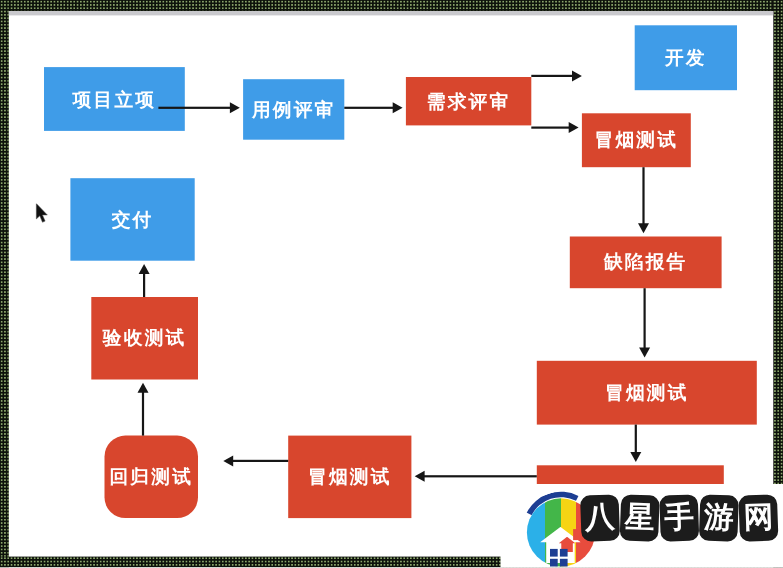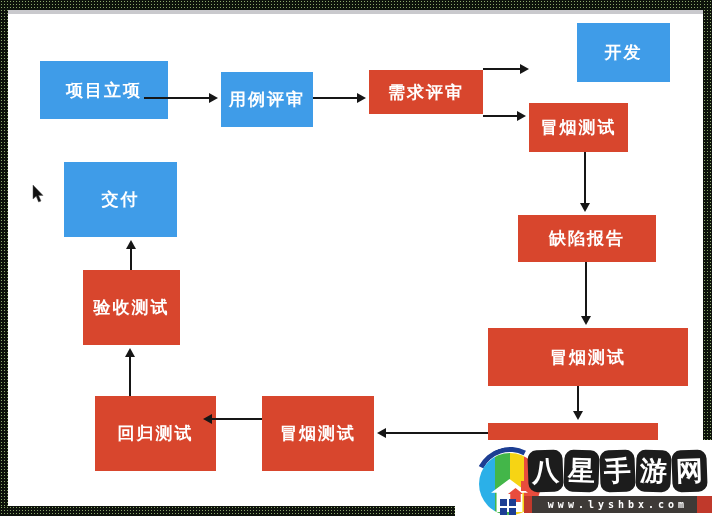--- a/index.html
+++ b/index.html
@@ -97,21 +97,21 @@
       </div>
       <div class="node red" style="left: 488px; top: 328px; width: 200px; height: 58px;">
         <span>冒烟测试</span>
       </div>
       <div class="node red" style="left: 488px; top: 423px; width: 170px; height: 37px;">
         <span></span>
       </div>
       <div class="node red" style="left: 262px; top: 396px; width: 112px; height: 75px;">
         <span>冒烟测试</span>
       </div>
-      <div class="node red" style="left: 95px; top: 396px; width: 121px; height: 75px;">
+      <div class="node red" style="left: 95px; top: 396px; width: 85px; height: 75px; border-radius: 19px;">
         <span>回归测试</span>
       </div>
       <div class="node red" style="left: 83px; top: 270px; width: 97px; height: 75px;">
         <span>验收测试</span>
       </div>
       <div class="node blue" style="left: 64px; top: 162px; width: 113px; height: 75px;">
         <span>交付</span>
       </div>
       <div class="arrow-line" style="left: 144px; top: 97px; width: 67px; height: 2px;"></div>
       <div class="arrow-head right" style="top: 93px; left: 209px;"></div>
@@ -151,23 +151,20 @@
         <div></div>
     </div>
   </div>
   <div class="wm-seals" id="wm-seals">
       <div class="wm-seal">八</div>
       <div class="wm-seal">星</div>
       <div class="wm-seal">手</div>
       <div class="wm-seal">游</div>
       <div class="wm-seal">网</div>
     </div>
-  <div class="wm-url">
-    <span>www.lyshbx.com</span>
-  </div>
 
   <div class="cursor">
     <svg width="13" height="18" viewBox="0 0 13 18" xmlns="http://www.w3.org/2000/svg">
       <polygon points="1,0 1,14 4.2,11.2 6.6,17 9,16 6.6,10.4 11,10.4" fill="#111111" stroke="#555555" stroke-width="0.5"></polygon>
     </svg>
   </div>
 
 </div>
 
 </body></html>

